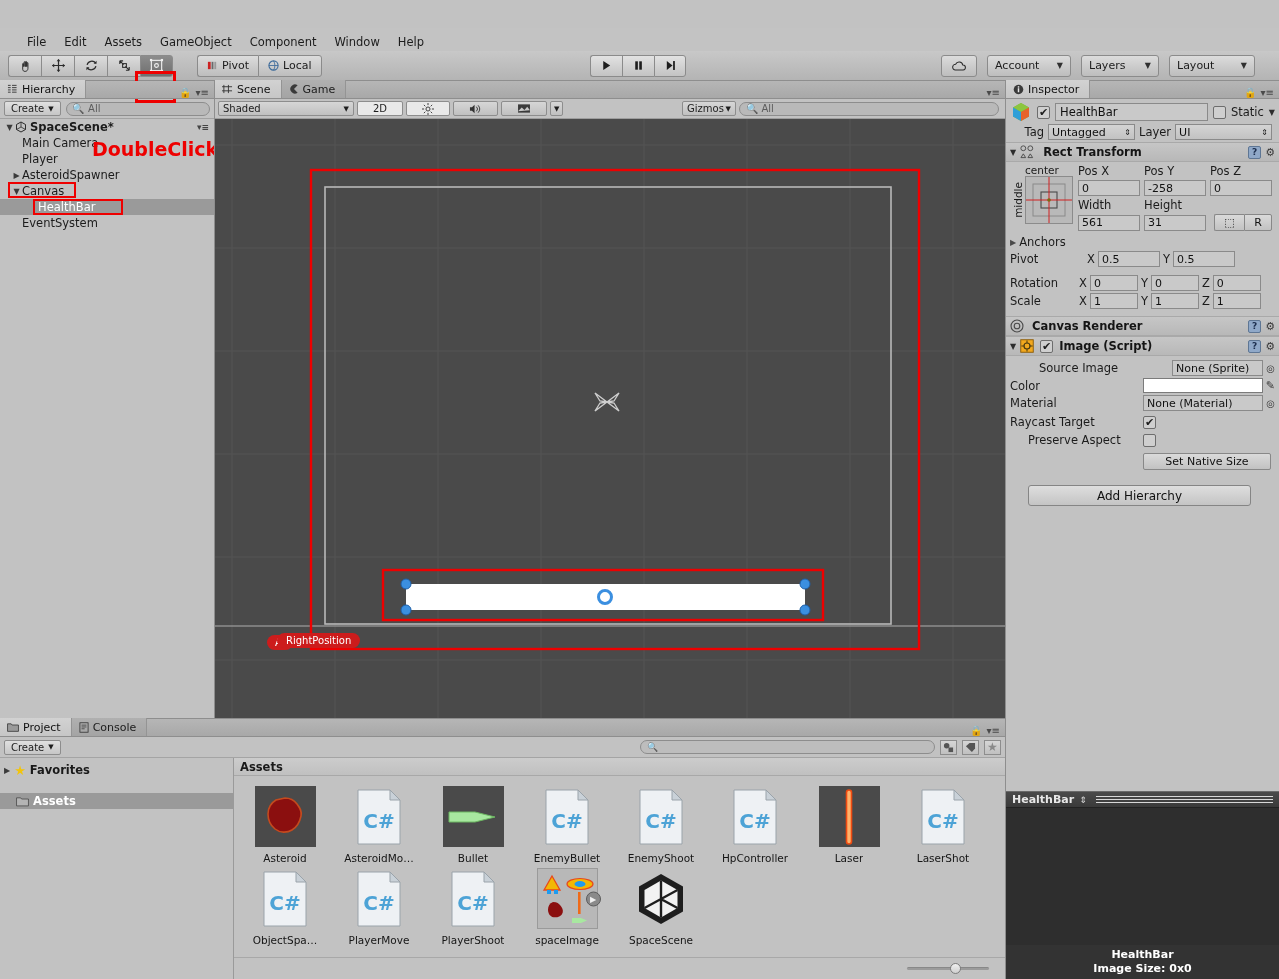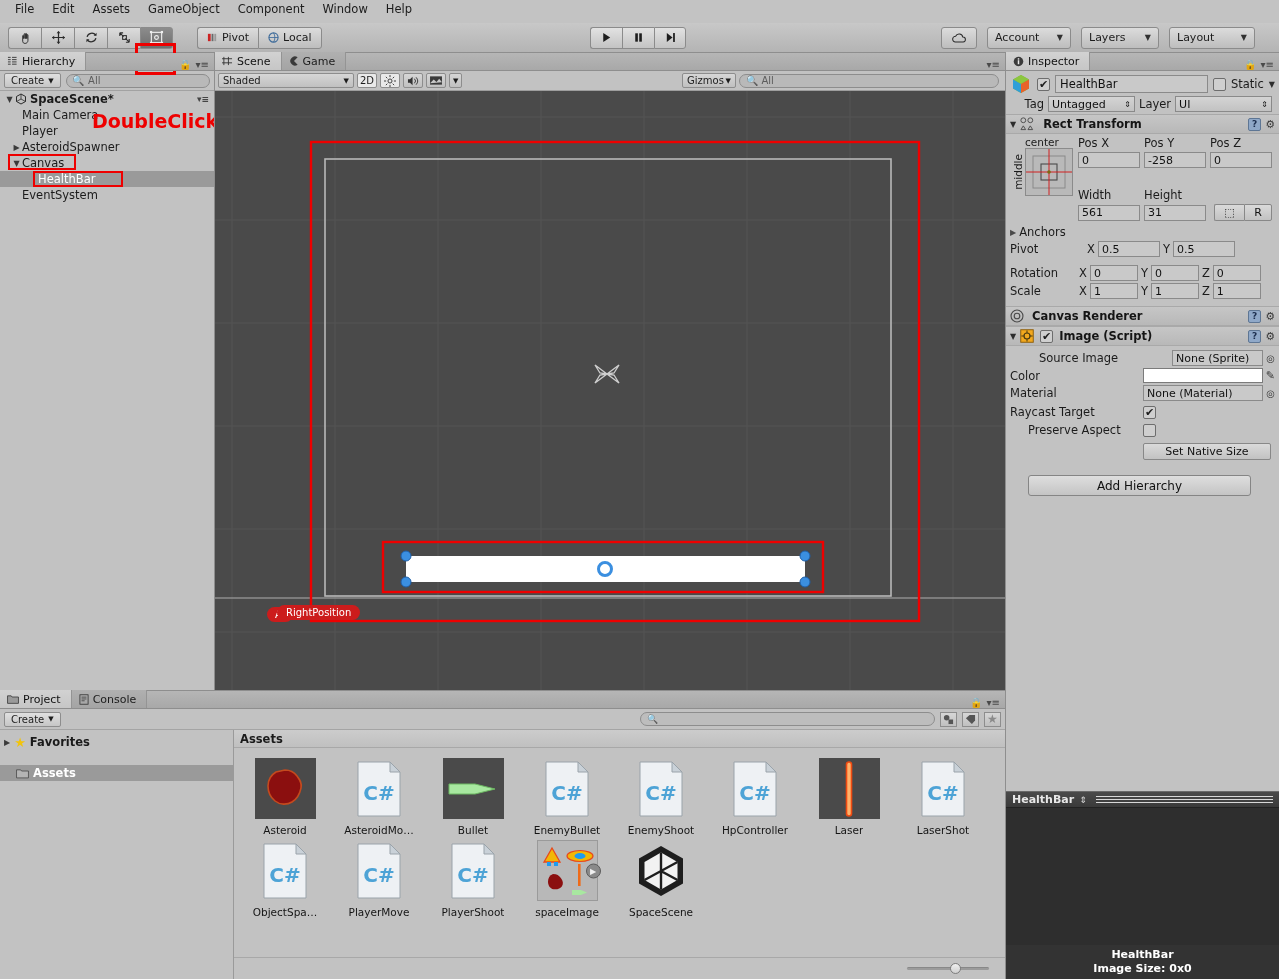--- a/index.html
+++ b/index.html
@@ -11,22 +11,22 @@
     color:#1a1a1a;
     overflow:hidden;
     position:relative;
     background:#c2c2c2;
     -webkit-font-smoothing:none;
   }
   .app{ position:absolute; inset:0; display:flex; flex-direction:column; }
 
   
   .menubar{
-    height:23px; background:#c3c3c3; display:flex; align-items:flex-start;
-    padding-left:6px; flex:0 0 23px;
+    height:23px; background:#c3c3c3; display:flex; align-items:flex-end;
+    padding-left:18px; flex:0 0 23px;margin-top:28px;
   }
   .menubar .mi{
     padding:2px 9px; font-size:11.5px; color:#1c1c1c; cursor:default;
     font-family:"DejaVu Sans", sans-serif;
   }
 
   
   .toolbar{
     height:30px; flex:0 0 30px;
     background:linear-gradient(#c8c8c8,#b4b4b4);
@@ -137,21 +137,21 @@
   .stool{
     height:20px; flex:0 0 20px; display:flex; align-items:center; gap:3px;
     background:#c2c2c2; padding:0 3px; border-bottom:1px solid #9d9d9d;
   }
   .sdrop{
     width:136px; height:15px; background:linear-gradient(#d6d6d6,#c0c0c0);
     border:1px solid #8d8d8d; border-radius:2px; display:flex; align-items:center;
     justify-content:space-between; padding:0 4px; font-size:10px; color:#1c1c1c;
   }
   .sq{
-    height:15px; min-width:20px; padding:0 2px; background:linear-gradient(#d6d6d6,#c0c0c0);
+    height:15px; min-width:20px; padding:0 15px; background:linear-gradient(#d6d6d6,#c0c0c0);
     border:1px solid #8d8d8d; border-radius:2px; display:flex;
     align-items:center; justify-content:center; font-size:10px; color:#1c1c1c;
   }
   .sq.on{ background:#e9e9e9; }
   .gizdrop{ margin-left:auto; }
   .scanvas{ flex:1; position:relative; background:#4a4a4a; overflow:hidden; }
 
   
   .projpanel{ flex:1; display:flex; flex-direction:column; min-height:0;
               border-top:1px solid #8e8e8e; background:#c2c2c2; }
@@ -852,21 +852,21 @@
                 <div class="numfield" style="width:62px;">
                   <span>0</span>
                   </div>
                 <div class="numfield" style="width:62px;">
                   <span>-258</span>
                   </div>
                 <div class="numfield" style="width:62px;">
                   <span>0</span>
                   </div>
               </div>
-              <div style="display:flex; gap:4px; margin-top:18px;">
+              <div style="display:flex; gap:4px; margin-top:0;">
                 <span class="lbl" style="width:62px;">Width</span>
                 <span class="lbl" style="width:62px;">Height</span>
               </div>
               <div style="display:flex; gap:4px; align-items:center;">
                 <div class="numfield" style="width:62px;">
                   <span>561</span>
                   </div>
                 <div class="numfield" style="width:62px;">
                   <span>31</span>
                   </div>

